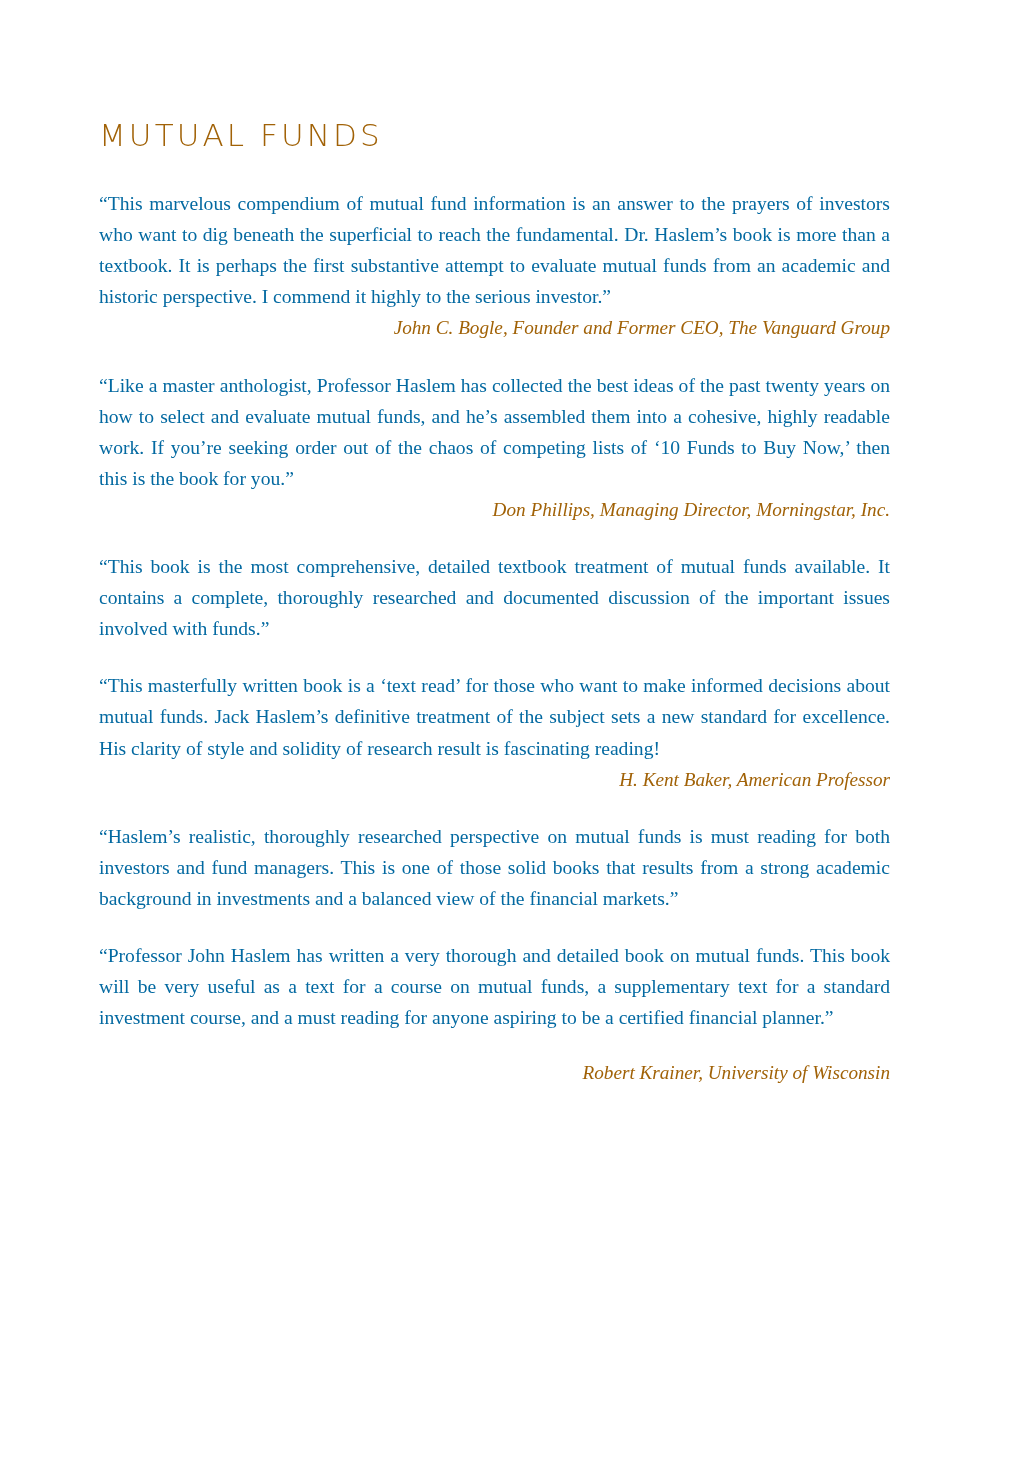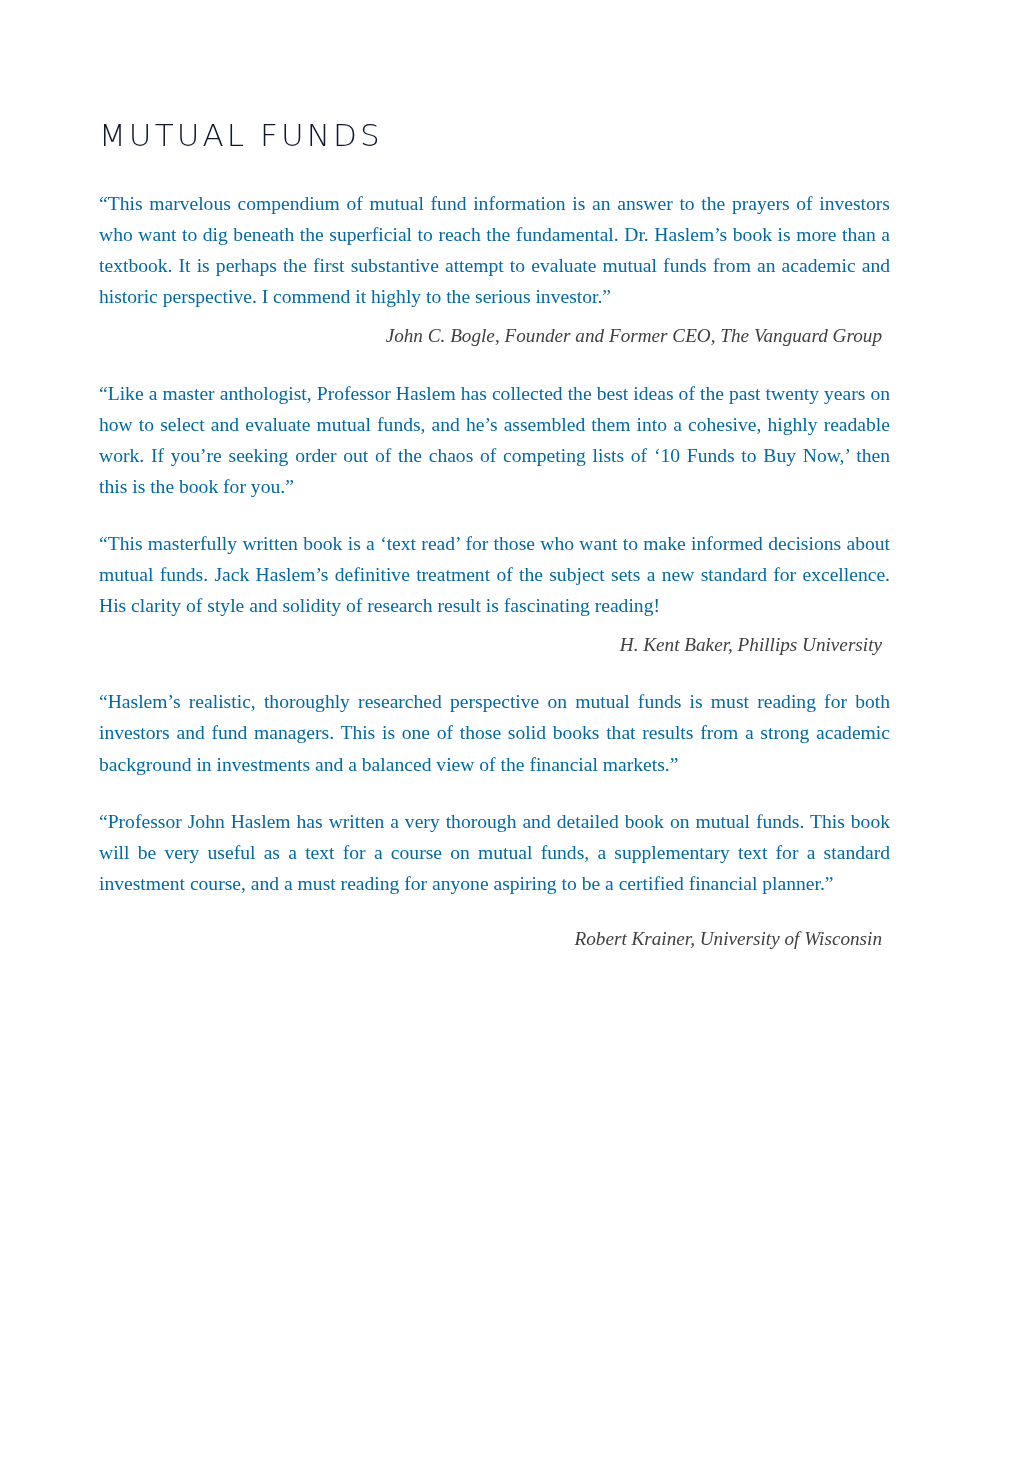--- a/index.html
+++ b/index.html
@@ -31,21 +31,21 @@
     left: 99px;
     top: 118px;
     width: 791px;
   }
 
   .page-title {
     font-family: "DejaVu Sans", "Liberation Sans", sans-serif;
     font-weight: 300;
     font-size: 31px;
     letter-spacing: 3.1px;
-    color: #0f172a;
+    color: #a16207;
     line-height: 1.1;
     margin: 0 0 36px 0;
     white-space: nowrap;
   }
 
   .blurb {
     margin: 0 0 26px 0;
   }
 
   .blurb:last-child {
@@ -62,22 +62,22 @@
     margin: 0;
     hyphens: none;
   }
 
   .blurb-attribution {
     font-family: "Liberation Serif", "DejaVu Serif", serif;
     font-style: italic;
     font-size: 19.2px;
     line-height: 31.1px;
     text-align: right;
-    color: #404040;
-    margin: 8px;
+    color: #a16207;
+    margin: 0;
     white-space: nowrap;
   }
 
   .blurb-attribution.extra-gap {
     margin-top: 24px;
   }
 </style>
 </head>
 <body>
 
@@ -86,28 +86,30 @@
 
     <h1 class="page-title">MUTUAL FUNDS</h1>
 
     <div class="blurb">
       <p class="blurb-text">“This marvelous compendium of mutual fund information is an answer to the prayers of investors who want to dig beneath the superficial to reach the fundamental. Dr. Haslem’s book is more than a textbook. It is perhaps the first substantive attempt to evaluate mutual funds from an academic and historic perspective. I commend it highly to the serious investor.”</p>
       <p class="blurb-attribution">John C. Bogle, Founder and Former CEO, The Vanguard Group</p>
     </div>
 
     <div class="blurb">
       <p class="blurb-text">“Like a master anthologist, Professor Haslem has collected the best ideas of the past twenty years on how to select and evaluate mutual funds, and he’s assembled them into a cohesive, highly readable work. If you’re seeking order out of the chaos of competing lists of ‘10 Funds to Buy Now,’ then this is the book for you.”</p>
+      <p class="blurb-attribution">Don Phillips, Managing Director, Morningstar, Inc.</p>
     </div>
 
     <div class="blurb">
+      <p class="blurb-text">“This book is the most comprehensive, detailed textbook treatment of mutual funds available. It contains a complete, thoroughly researched and documented discussion of the important issues involved with funds.”</p>
     </div>
 
     <div class="blurb">
       <p class="blurb-text">“This masterfully written book is a ‘text read’ for those who want to make informed decisions about mutual funds. Jack Haslem’s definitive treatment of the subject sets a new standard for excellence. His clarity of style and solidity of research result is fascinating reading!</p>
-      <p class="blurb-attribution">H. Kent Baker, Phillips University</p>
+      <p class="blurb-attribution">H. Kent Baker, American Professor</p>
     </div>
 
     <div class="blurb">
       <p class="blurb-text">“Haslem’s realistic, thoroughly researched perspective on mutual funds is must reading for both investors and fund managers. This is one of those solid books that results from a strong academic background in investments and a balanced view of the financial markets.”</p>
     </div>
 
     <div class="blurb">
       <p class="blurb-text">“Professor John Haslem has written a very thorough and detailed book on mutual funds. This book will be very useful as a text for a course on mutual funds, a supplementary text for a standard investment course, and a must reading for anyone aspiring to be a certified financial planner.”</p>
       <p class="blurb-attribution extra-gap">Robert Krainer, University of Wisconsin</p>
     </div>

